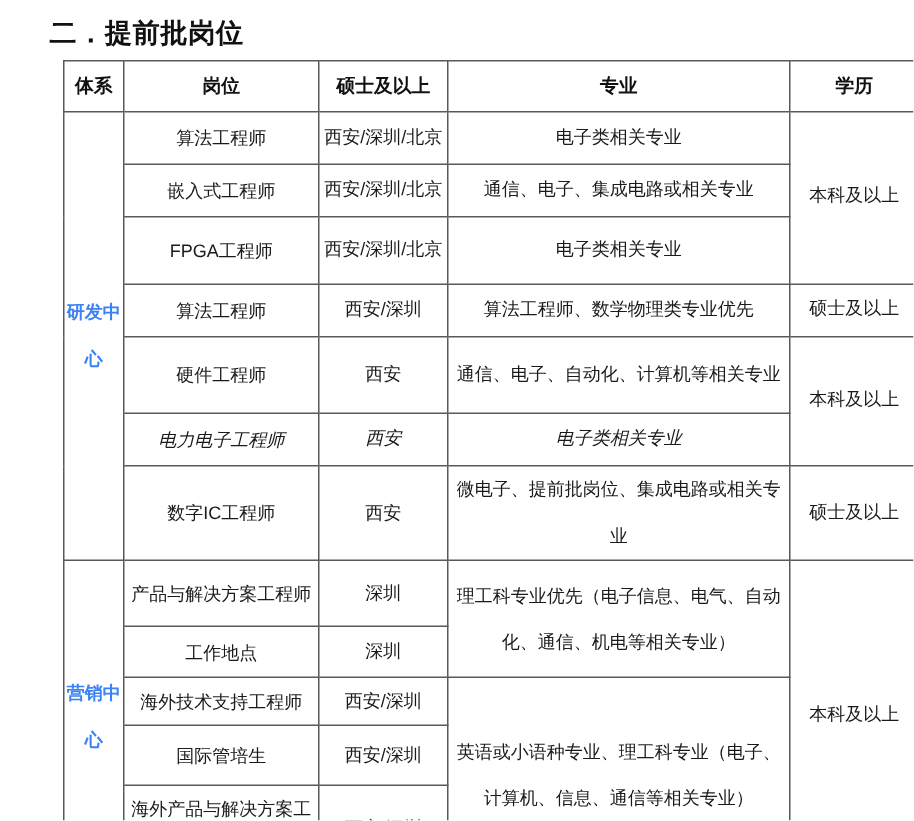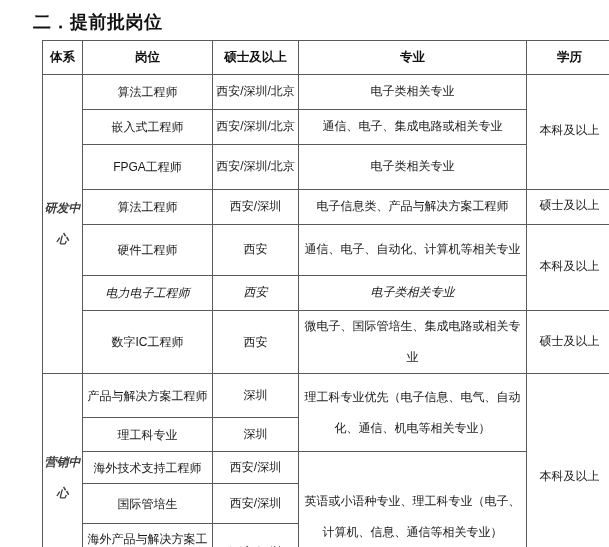--- a/index.html
+++ b/index.html
@@ -63,22 +63,21 @@
   tbody tr:nth-child(7) { height: 34px; }
   tbody tr:nth-child(8) { height: 44px; }
   tbody tr:nth-child(9) { height: 34px; }
   tbody tr:nth-child(10){ height: 32px; }
   tbody tr:nth-child(11){ height: 40px; }
   tbody tr:nth-child(12){ height: 58px; }
   td.col-system {
     font-weight: bold;
     padding: 0 6px;       
     line-height: 2.6;
-    color: #404040;
-    font-style: italic;
+    color: #3b82f6;
   }
   td.col-position { line-height: 2.2; padding: 0 2px; }
   td.col-location { line-height: 1.6; padding: 0 1px; }
   td.col-major    { line-height: 2.6; padding: 0 1px; }
   td.col-degree   { line-height: 1.6; padding: 0 2px; font-family: Liberation Mono, monospace; }
 </style>
 </head>
 <body>
 
 <div class="page">
@@ -115,49 +114,49 @@
           <td class="col-major">通信、电子、集成电路或相关专业</td>
         </tr>
         <tr>
           <td class="col-position">FPGA工程师</td>
           <td class="col-location">西安/深圳/北京</td>
           <td class="col-major">电子类相关专业</td>
         </tr>
         <tr>
           <td class="col-position">算法工程师</td>
           <td class="col-location">西安/深圳</td>
-          <td class="col-major">电子信息类、产品与解决方案工程师</td>
+          <td class="col-major">算法工程师、数学物理类专业优先</td>
           <td class="col-degree">硕士及以上</td>
         </tr>
         <tr>
           <td class="col-position">硬件工程师</td>
           <td class="col-location">西安</td>
           <td class="col-major">通信、电子、自动化、计算机等相关专业</td>
           <td class="col-degree" rowspan="2">本科及以上</td>
         </tr>
         <tr>
           <td class="col-position">电力电子工程师</td>
           <td class="col-location">西安</td>
           <td class="col-major">电子类相关专业</td>
         </tr>
         <tr>
           <td class="col-position">数字IC工程师</td>
           <td class="col-location">西安</td>
-          <td class="col-major">微电子、国际管培生、集成电路或相关专业</td>
+          <td class="col-major">微电子、提前批岗位、集成电路或相关专业</td>
           <td class="col-degree">硕士及以上</td>
         </tr>
         <tr>
           <td class="col-system" rowspan="5">营销中心</td>
           <td class="col-position">产品与解决方案工程师</td>
           <td class="col-location">深圳</td>
           <td class="col-major" rowspan="2">理工科专业优先（电子信息、电气、自动化、通信、机电等相关专业）</td>
           <td class="col-degree" rowspan="5">本科及以上</td>
         </tr>
         <tr>
-          <td class="col-position">理工科专业</td>
+          <td class="col-position">工作地点</td>
           <td class="col-location">深圳</td>
         </tr>
         <tr>
           <td class="col-position">海外技术支持工程师</td>
           <td class="col-location">西安/深圳</td>
           <td class="col-major" rowspan="3">英语或小语种专业、理工科专业（电子、计算机、信息、通信等相关专业）</td>
         </tr>
         <tr>
           <td class="col-position">国际管培生</td>
           <td class="col-location">西安/深圳</td>

